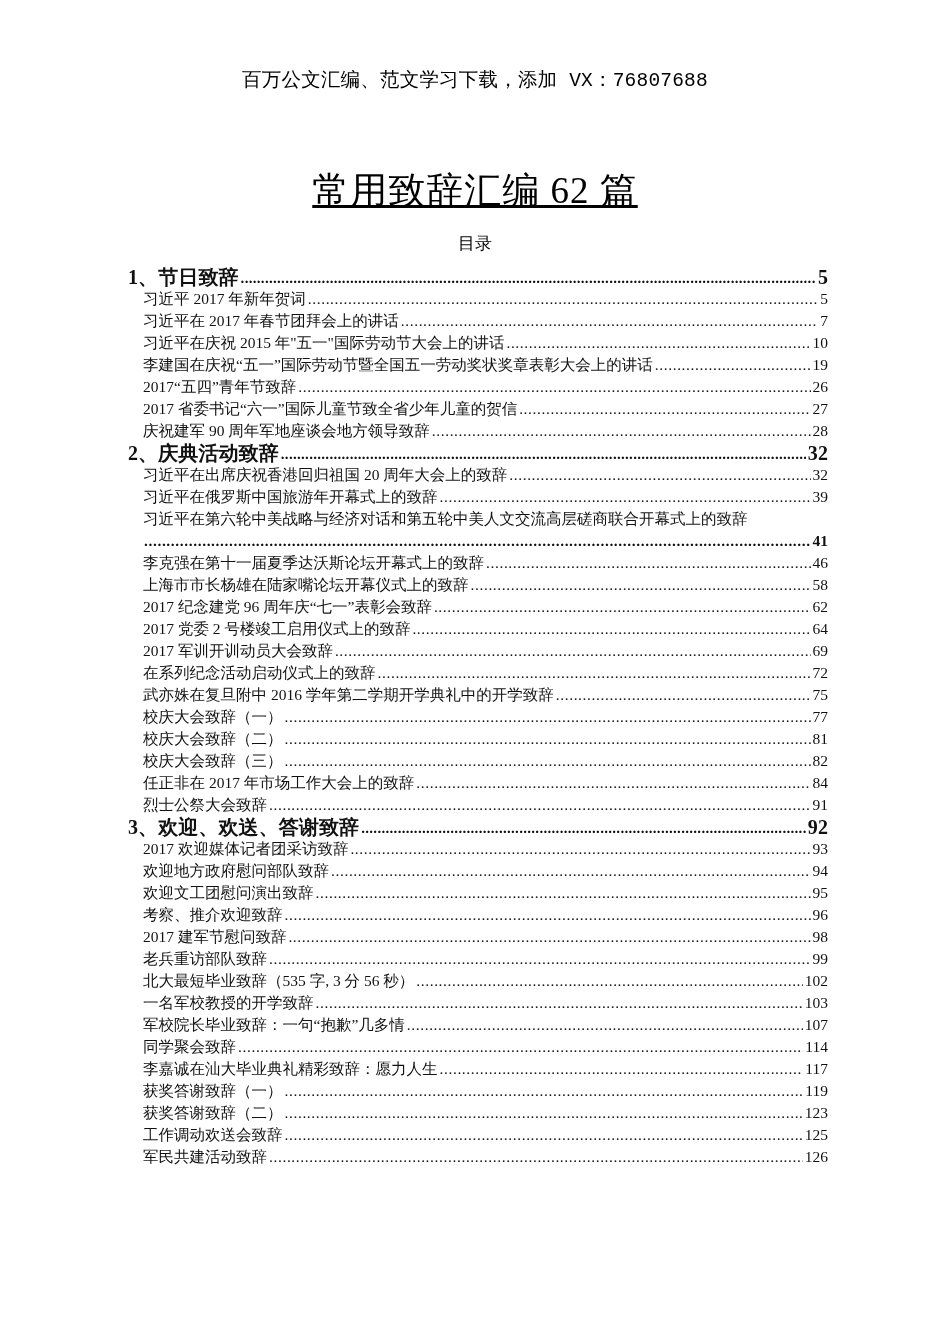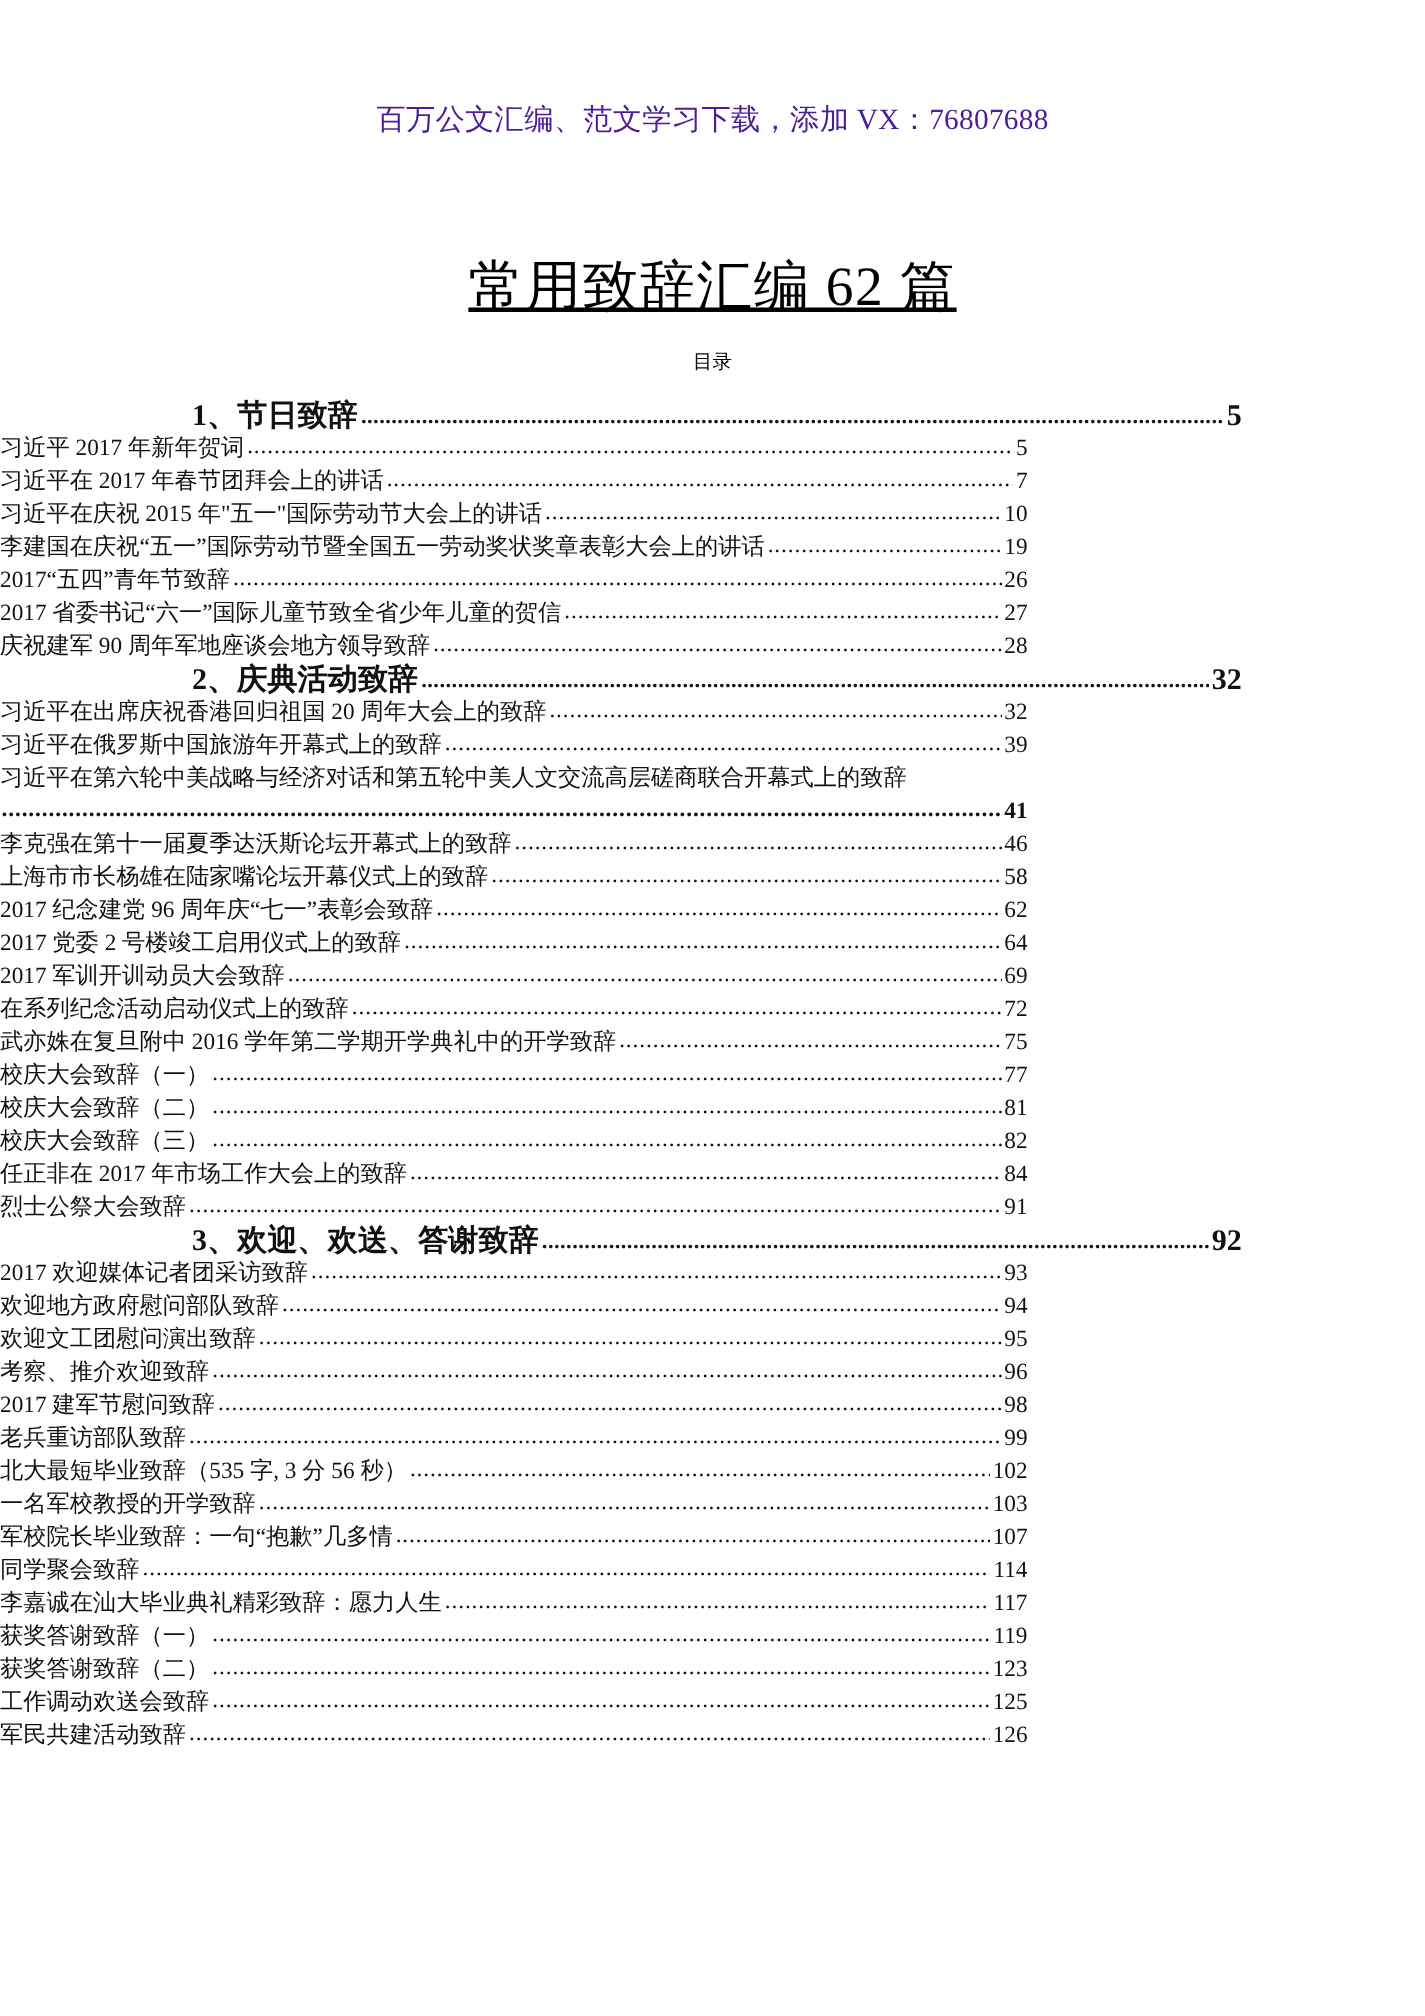--- a/index.html
+++ b/index.html
@@ -21,25 +21,25 @@
     box-sizing: border-box;
   }
 
   
   .promo-header {
     position: absolute;
     left: 0;
     top: 66px;
     width: 950px;
     text-align: center;
-    font-family: Liberation Serif, serif;
+    font-family: Liberation Mono, monospace;
     font-size: 19.5px;
     font-weight: 400;
     letter-spacing: 0.2px;
-    color: #4c1d95;
+    color: #000000;
     white-space: nowrap;
   }
 
   
   .doc-title {
     position: absolute;
     left: 0;
     top: 166px;
     width: 950px;
     text-align: center;
@@ -51,21 +51,21 @@
     white-space: nowrap;
     text-decoration: underline;
   }
   .doc-subtitle {
     position: absolute;
     left: 0;
     top: 232px;
     width: 950px;
     text-align: center;
     font-family: Liberation Sans, sans-serif;
-    font-size: 13px;
+    font-size: 17px;
     font-weight: 400;
     color: #000;
     white-space: nowrap;
   }
 
   
   .toc {
     position: absolute;
     left: 0;
     top: 266px;
@@ -119,20 +119,21 @@
     letter-spacing: 0.1px;
   }
   .toc-entry.level-1 .leader::before {
     font-weight: 700;
     letter-spacing: 0.3px;
     font-size: 15px;
   }
 
   
   .toc-entry.level-2 {
+    margin-left: 143px;
     width: 685px;
   }
 
   
   .toc-entry.wrapped {
     display: block;
     height: auto;
     white-space: nowrap;
   }
   .toc-entry.wrapped .label {

